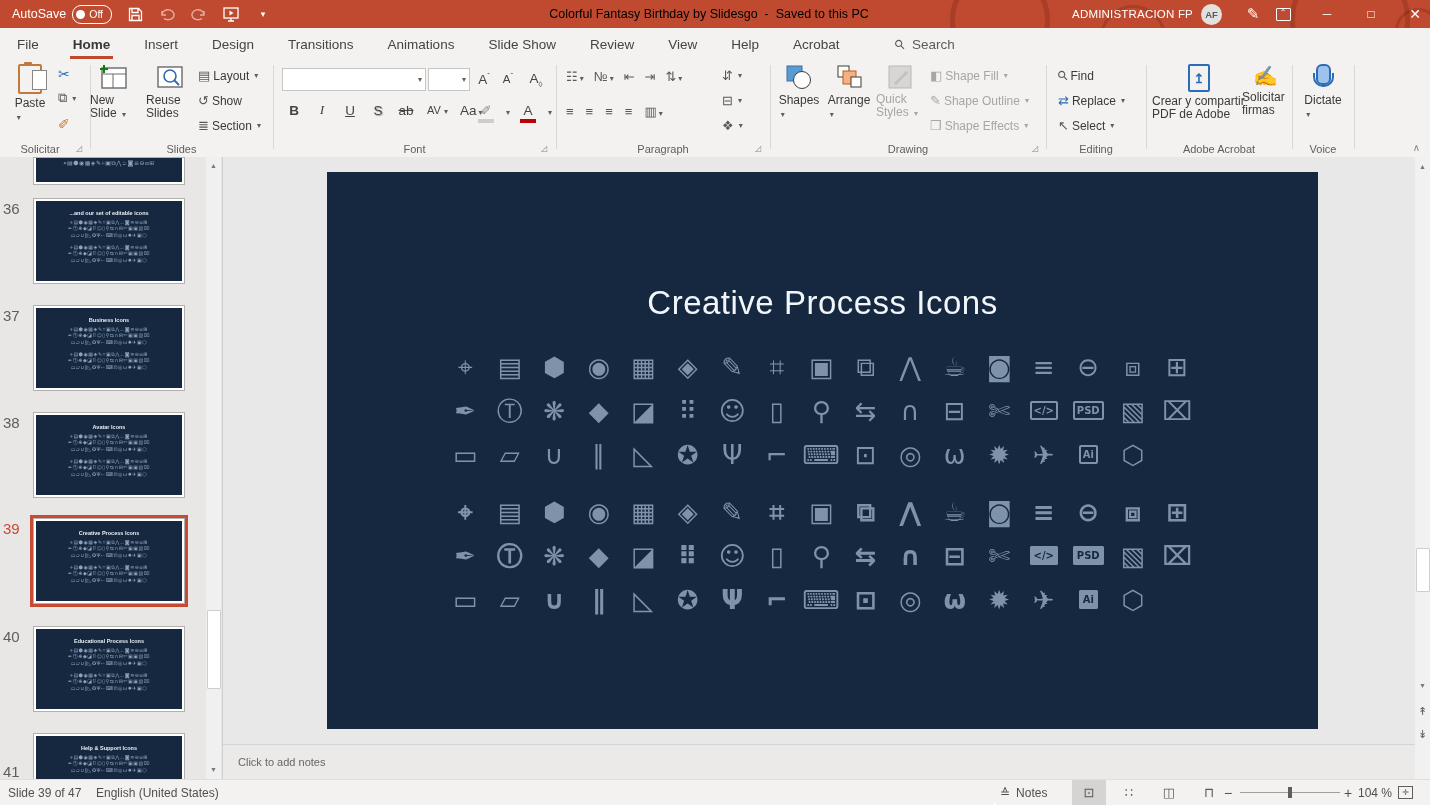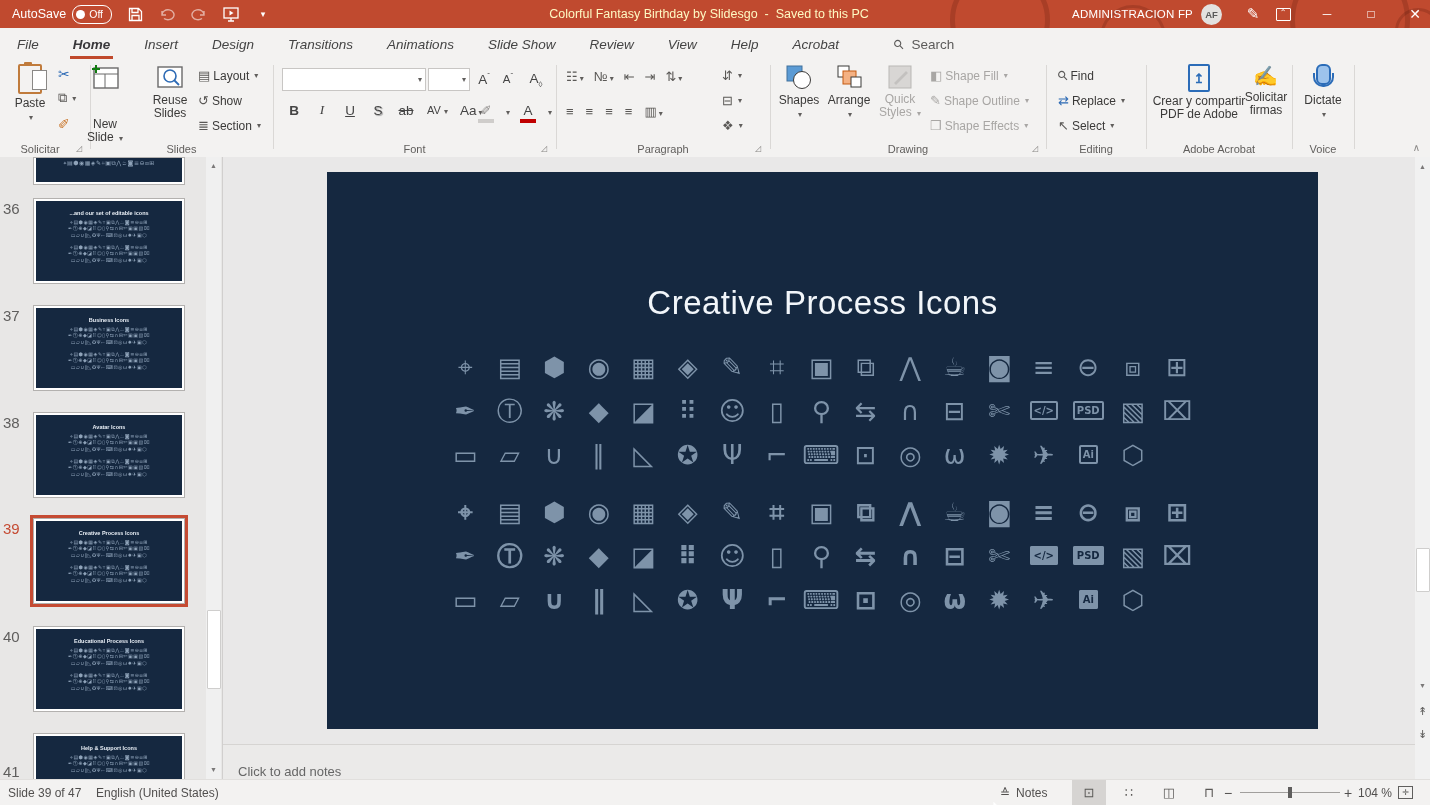--- a/index.html
+++ b/index.html
@@ -10,48 +10,48 @@
             display:flex;align-items:center;color:#fff;font-size:12.5px;overflow:hidden;}
   .deco{position:absolute;border:5px solid rgba(60,10,0,.18);border-radius:50%;pointer-events:none;}
   .qat{display:flex;align-items:center;gap:14px;padding-left:12px;z-index:2;}
   .autosave{display:flex;align-items:center;gap:6px;}
   .as-pill{display:flex;align-items:center;gap:4px;border:1px solid #fff;border-radius:9px;
            height:15px;padding:1px 8px 1px 3px;font-size:10.5px;}
   .as-dot{width:9px;height:9px;border-radius:50%;background:#fff;}
   .qicon{display:inline-flex;align-items:center;justify-content:center;width:18px;height:18px;}
   .qicon svg{display:block;}
   .dim{opacity:.55;}
-  .tb-title{position:absolute;left:0;right:12px;text-align:center;font-size:12.5px;color:#fef9c3;pointer-events:none;z-index:1;}
+  .tb-title{position:absolute;left:0;right:12px;text-align:center;font-size:12.5px;color:#000000;pointer-events:none;z-index:1;}
   .tb-right{margin-left:auto;display:flex;align-items:center;z-index:2;height:28px;}
   .tb-user{font-size:11.5px;letter-spacing:.2px;margin-right:8px;}
   .avatar{width:21px;height:21px;border-radius:50%;background:#E3E1DF;color:#5a5a5a;
           font-size:9.5px;font-weight:bold;display:flex;align-items:center;justify-content:center;margin-right:16px;}
   .tb-btn{width:30px;height:28px;display:flex;align-items:center;justify-content:center;font-size:12px;}
   .ro-box{width:13px;height:11px;border:1.5px solid #fff;border-radius:1px;display:flex;align-items:flex-start;justify-content:center;font-size:8px;line-height:7px;}
   
   .menubar{position:absolute;left:0;top:28px;width:1430px;height:32px;background:#F3F2F1;
            display:flex;align-items:stretch;font-size:13.5px;color:#444;}
-  .tabs{display:flex;font-style:italic;}
+  .tabs{display:flex;}
   .tab{padding:0 17px;display:flex;align-items:center;position:relative;cursor:default;}
   .tab.active{font-weight:bold;color:#38373a;}
   .tab.active::after{content:"";position:absolute;left:14px;right:14px;bottom:1px;height:3px;background:#C0492C;}
   .mb-search{display:flex;align-items:center;gap:8px;margin-left:38px;color:#5c5b5a;}
   .mag{display:inline-block;transform:rotate(-45deg);font-size:13px;color:#5c5b5a;}
   .mb-right{margin-left:auto;display:flex;align-items:center;gap:10px;padding-right:10px;}
   .mb-btn{display:flex;align-items:center;gap:6px;border:1px solid #E0DEDC;background:#fff;
           color:#C0492C;height:24px;padding:0 10px;border-radius:2px;font-size:13px;}
   .mb-btn svg{display:block;}
   
   .ribbon{position:absolute;left:0;top:60px;width:1430px;height:97px;background:#F3F2F1;
           border-bottom:1px solid #D8D6D4;font-size:12px;}
   .gsep{position:absolute;top:5px;bottom:8px;width:1px;background:#DAD8D6;}
   .grp-label{position:absolute;bottom:2px;font-size:11px;color:#605E5C;text-align:center;pointer-events:none;}
   .launcher{position:absolute;bottom:4px;font-size:8px;color:#8a8886;}
   .bigbtn{position:absolute;display:flex;flex-direction:column;align-items:center;width:48px;top:4px;}
-  .bigbtn .blabel{font-size:12px;color:#3b3a39;text-align:center;line-height:13px;margin-top:3px;}
+  .bigbtn .blabel{font-size:12px;color:#3b3a39;line-height:13px;margin-top:3px;}
   .dd{font-size:8px;color:#605E5C;margin-left:2px;}
   .rrow{position:absolute;display:flex;align-items:center;gap:3px;color:#3b3a39;white-space:nowrap;}
   .ricon{font-size:13px;color:#5a5856;}
   .disabled, .disabled *{color:#A8A6A4 !important;}
   .clipboard-ic{width:20px;height:26px;border:2px solid #C07B3C;border-radius:2px;position:relative;background:#F3F2F1;}
   .clipboard-ic::before{content:"";position:absolute;left:4px;top:-4px;width:8px;height:4px;background:#C07B3C;border-radius:1px;}
   .clipboard-ic::after{content:"";position:absolute;right:-7px;top:4px;width:13px;height:18px;background:#fff;border:1.5px solid #8a8886;}
   .combo{position:absolute;height:21px;background:#fff;border:1px solid #C8C6C4;display:flex;align-items:center;}
   .combo .dd{margin-left:auto;margin-right:3px;}
   .fbtn{display:inline-block;text-align:center;min-width:16px;font-size:13.5px;color:#444;}
@@ -81,21 +81,21 @@
   .icons-wrap{margin-top:23px;margin-left:116px;}
   .icon-group.solid{margin-top:13px;}
   .icon-row{display:flex;height:44px;}
   .icell{width:44.5px;text-align:center;font-size:26px;line-height:44px;color:#7E93A9;font-family:"DejaVu Sans",sans-serif;}
   .solid .icell{font-weight:bold;}
   .icell.txt{font-size:10px;font-weight:bold;line-height:44px;}
   .icell.txt i{font-style:normal;border:2px solid #7E93A9;border-radius:2px;padding:2px 2px;color:#7E93A9;}
   .solid .icell.txt i{background:#7E93A9;color:#152840;}
   .cursor{position:absolute;left:770px;top:645px;z-index:5;}
   .notes{position:absolute;left:223px;top:744px;width:1192px;height:35px;background:#EBEAE9;border-top:1px solid #D6D4D2;
-         display:flex;align-items:flex-end;padding-left:15px;box-sizing:border-box;color:#666;font-size:13px;}
+         display:flex;align-items:center;padding-left:15px;box-sizing:border-box;color:#666;font-size:11px;}
   
   .statusbar{position:absolute;left:0;top:779px;width:1430px;height:26px;background:#F3F2F1;border-top:1px solid #E1DFDD;
              font-size:12px;color:#514F4E;box-sizing:border-box;}
   .sb-item{position:absolute;top:0;height:25px;display:flex;align-items:center;}
   .viewbtn{width:34px;justify-content:center;font-size:13px;color:#5a5856;}
   .viewbtn.pressed{background:#D6D4D2;}
   .zoomtrack{position:absolute;left:1240px;top:12px;width:100px;height:1px;background:#A19F9D;}
   .zoomthumb{position:absolute;left:1288px;top:7px;width:4px;height:11px;background:#5f5e5d;}
   .fitbox{width:13px;height:11px;border:1px solid #5f5e5d;display:flex;align-items:center;justify-content:center;font-size:8px;color:#5f5e5d;}
 </style>
@@ -195,21 +195,21 @@
   <div class="rrow" style="left:58px;top:30px;">
       <span class="ricon">⧉</span>
       <span class="dd">▾</span>
     </div>
   <div class="rrow" style="left:58px;top:56px;font-size:14px;color:#C9762B;">
       <span>✐</span>
     </div>
   <div class="grp-label" style="left:0;width:80px;">Solicitar</div>
   <div class="launcher" style="left:76px;">◿</div>
 
-  <div class="bigbtn" style="left:82px;width:46px;gap:24px;">
+  <div class="bigbtn" style="left:90px;width:46px;">
     <svg width="30" height="27" viewBox="0 0 30 27">
         <rect x="4" y="4" width="24" height="20" fill="#fff" stroke="#6a6a6a" stroke-width="1.4"></rect>
         <path d="M4 10 h24 M15 10 v14" stroke="#6a6a6a" stroke-width="1"></path>
         <path d="M6 1 v8 M2 5 h8" stroke="#107C10" stroke-width="2"></path>
       </svg>
     <span class="blabel"><span>New Slide</span> <span class="dd">▾</span></span>
   </div>
   <div class="bigbtn" style="left:146px;width:48px;">
     <svg width="30" height="27" viewBox="0 0 30 27">
         <rect x="3" y="3" width="24" height="20" fill="#fff" stroke="#6a6a6a" stroke-width="1.4"></rect>

